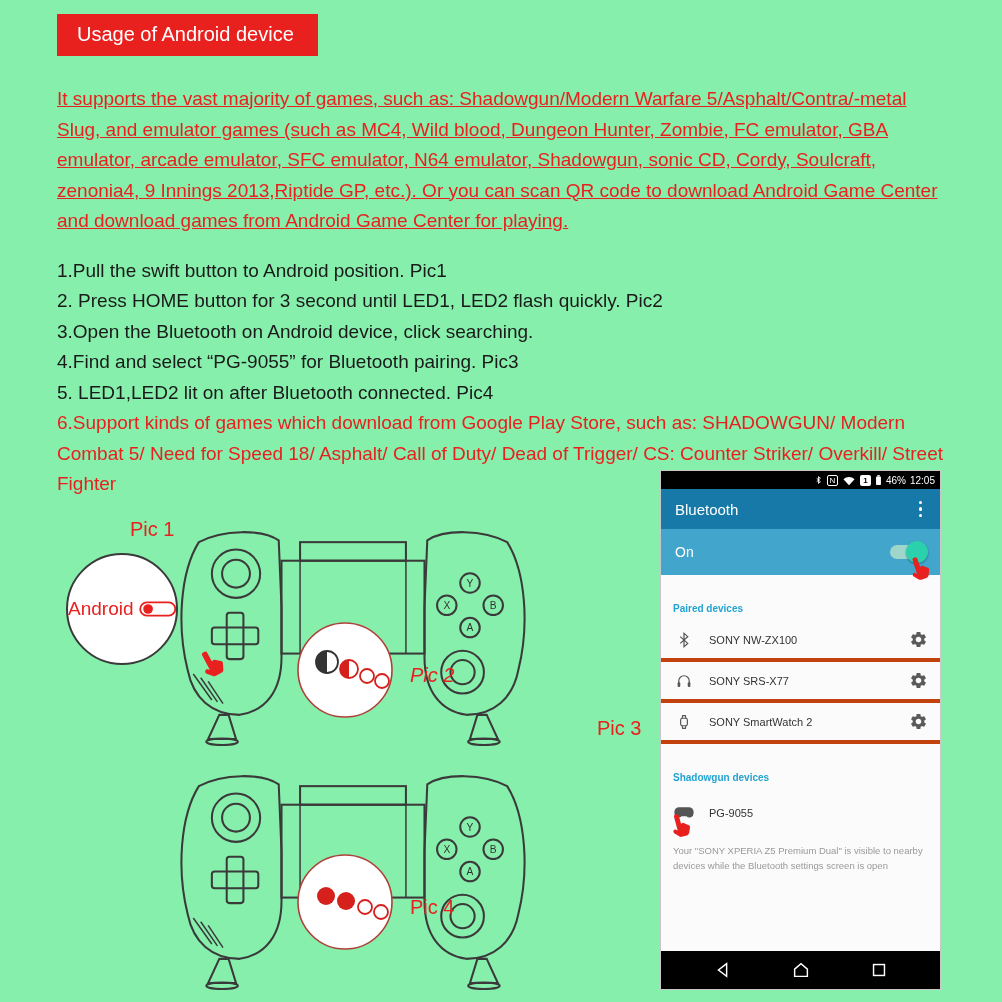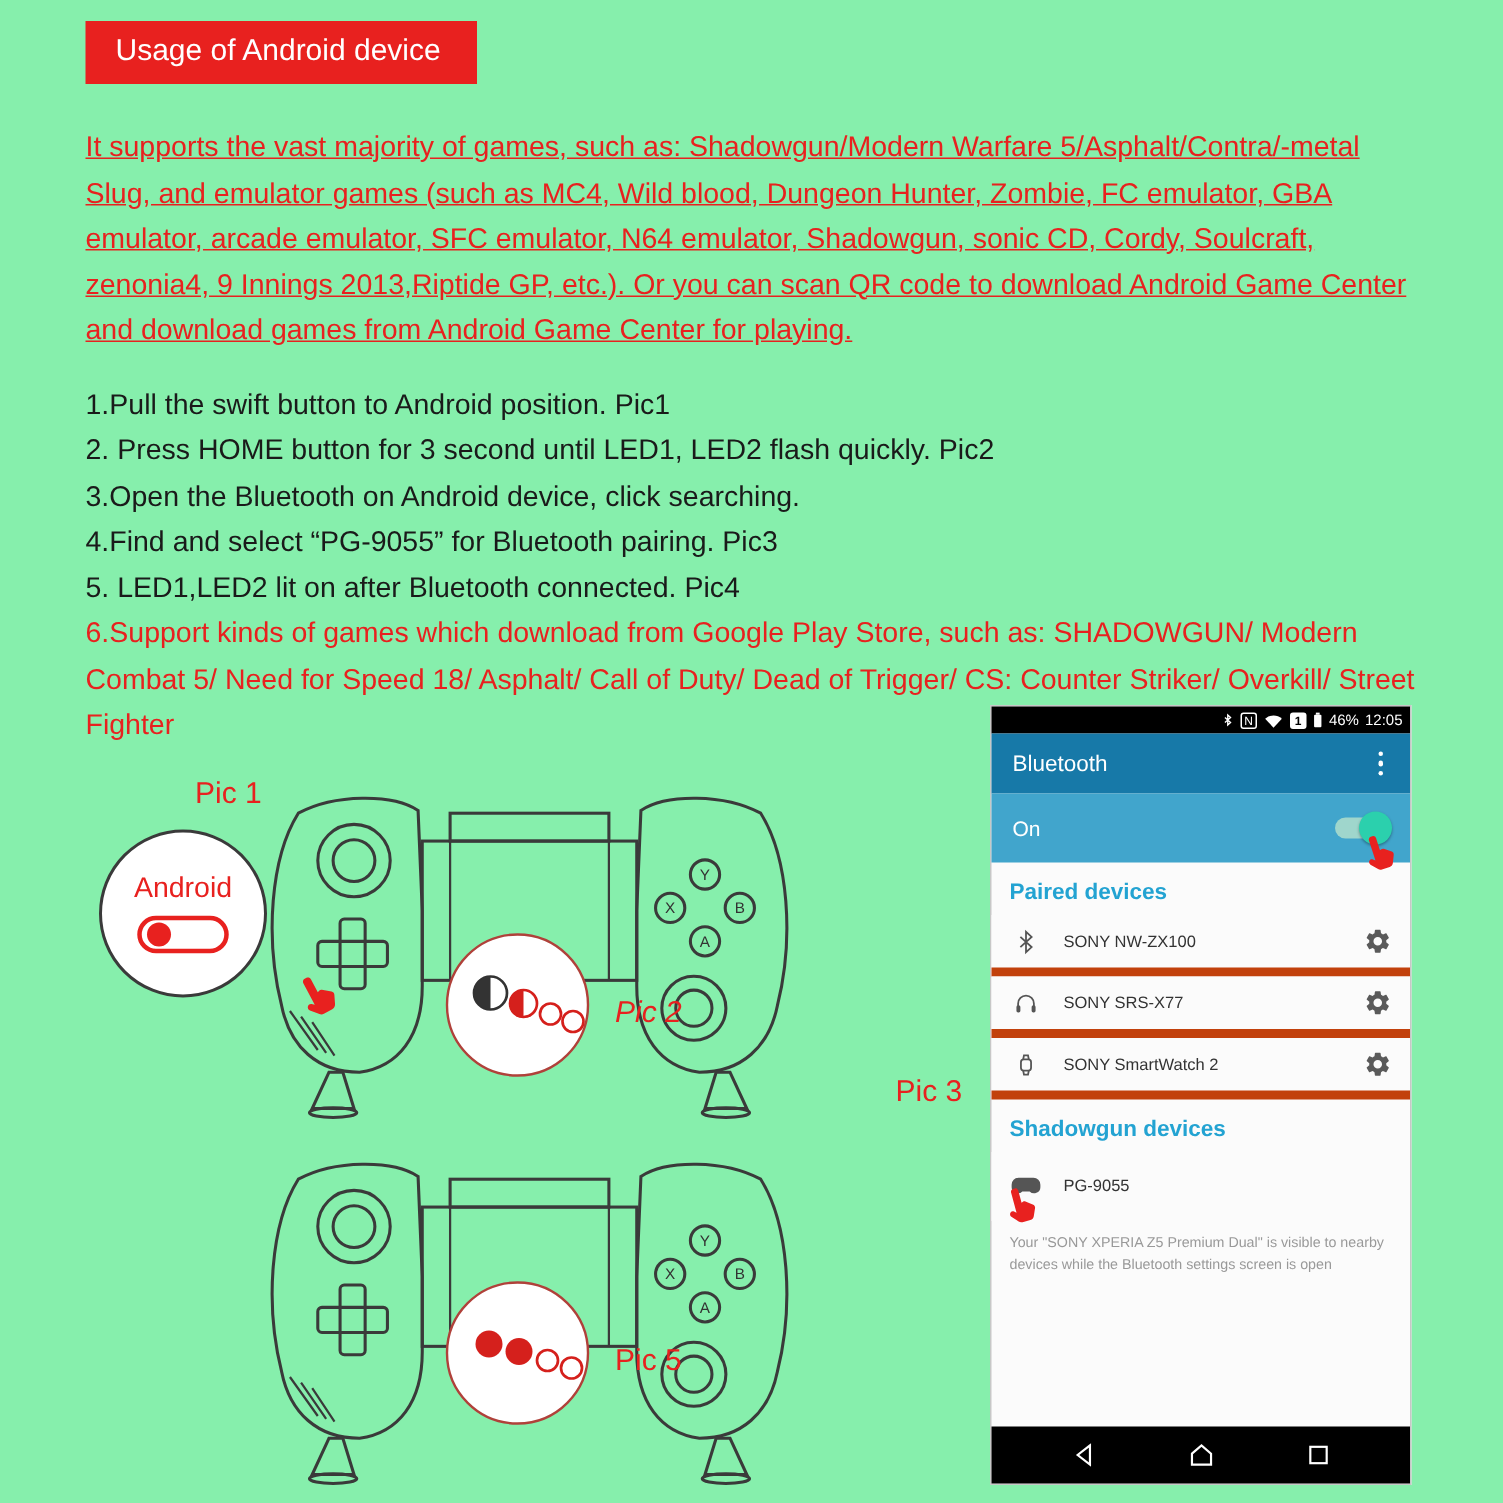--- a/index.html
+++ b/index.html
@@ -17,21 +17,21 @@
   .step { color: #1a1a1a; }
   .step.red { color: #e8211f; }
 
   
   .pic-label { position: absolute; color: #e8211f; font-size: 20px; }
 
   
   .controller { position: absolute; width: 390px; }
   .android-callout { position: absolute; left: 66px; top: 553px; width: 112px; height: 112px;
                      border: 2px solid #3a3a3a; border-radius: 50%; background: #fff; z-index: 3;
-                     display: flex; flex-direction: column; align-items: center; justify-content: center; gap: 5px; }
+                     display: flex; align-items: center; justify-content: center; gap: 5px; }
   .android-callout .lbl { color: #e8211f; font-size: 19px; }
   .led-callout { position: absolute; width: 100px; height: 100px; z-index: 3; }
 
   .hand { position: absolute; z-index: 6; }
 
   
   .phone { position: absolute; left: 660px; top: 470px; width: 281px; height: 520px;
            background: #fbfbfb; border: 1px solid #c7c7c7; display: flex; flex-direction: column; }
   .status-bar { height: 18px; background: #000; display: flex; align-items: center;
                 justify-content: flex-end; gap: 4px; padding: 0 5px; color: #fff; font-size: 10px; }
@@ -43,23 +43,23 @@
                padding: 0 14px; font-size: 15px; }
   .overflow { margin-left: auto; display: flex; flex-direction: column; gap: 3px; padding: 4px; cursor: pointer; }
   .overflow i { width: 3.5px; height: 3.5px; border-radius: 50%; background: #fff; }
   .on-row { position: relative; height: 46px; background: #41a5cc; color: #fff; display: flex;
             align-items: center; padding: 0 14px; font-size: 14px; }
   .toggle { margin-left: auto; position: relative; width: 36px; height: 14px; border-radius: 7px;
             background: #9fd6cc; cursor: pointer; }
   .toggle .knob { position: absolute; right: -2px; top: -4px; width: 22px; height: 22px;
                   border-radius: 50%; background: #2bd0ad; box-shadow: 0 1px 2px rgba(0,0,0,.35); }
   .phone-body { flex: 1; display: flex; flex-direction: column; }
-  .section-label { color: #23a3d2; font-size: 15px; font-weight: bold; padding: 11px 12px 7px; }
+  .section-label { color: #23a3d2; font-size: 10px; font-weight: bold; padding: 28px 12px 7px; }
   .dev-row { position: relative; display: flex; align-items: center; height: 41px; padding: 0 12px;
-             border-bottom: 6px solid #c2410c; background: #fbfbfb; cursor: pointer; }
+             border-bottom: 4px solid #c2410c; background: #fbfbfb; cursor: pointer; }
   .dev-row .ic { width: 22px; display: flex; justify-content: center; }
   .dev-row .nm { margin-left: 14px; font-size: 11px; color: #333; }
   .dev-row .gear { margin-left: auto; cursor: pointer; }
   .dev-row.last { border-bottom: none; height: 46px; }
   .note { padding: 8px 12px; font-size: 9.5px; color: #999; line-height: 1.55; }
   .nav-bar { margin-top: auto; height: 38px; background: #000; display: flex;
              align-items: center; justify-content: center; gap: 58px; }
   .nav-bar svg { cursor: pointer; }
 </style>
 </head>
@@ -154,21 +154,21 @@
     <use href="#gamepad-shape"></use>
   </svg>
 
   <svg class="led-callout" style="left:295px; top:852px;" viewBox="0 0 100 100">
     <circle cx="50" cy="50" r="47" fill="#fff" stroke="#b0413a" stroke-width="1.6"></circle>
     <circle cx="31" cy="44" r="9" fill="#d5201c"></circle>
     <circle cx="51" cy="49" r="9" fill="#d5201c"></circle>
     <circle cx="70" cy="55" r="7" fill="none" stroke="#d5201c" stroke-width="1.8"></circle>
     <circle cx="86" cy="60" r="7" fill="none" stroke="#d5201c" stroke-width="1.8"></circle>
   </svg>
-  <div class="pic-label" style="left:410px; top:896px;">Pic 5</div>
+  <div class="pic-label" style="left:410px; top:896px;">Pic 4</div>
 
   <div class="pic-label" style="left:597px; top:717px;">Pic 3</div>
 
   <div class="phone">
 
     <div class="status-bar">
       <svg width="9" height="12" viewBox="0 0 24 24">
         <path d="M7 7.5 L17 16.5 L12 21 V3 L17 7.5 L7 16.5" fill="none" stroke="#fff" stroke-width="2.4"></path>
       </svg>
       <span class="badge-box badge-n">N</span>

